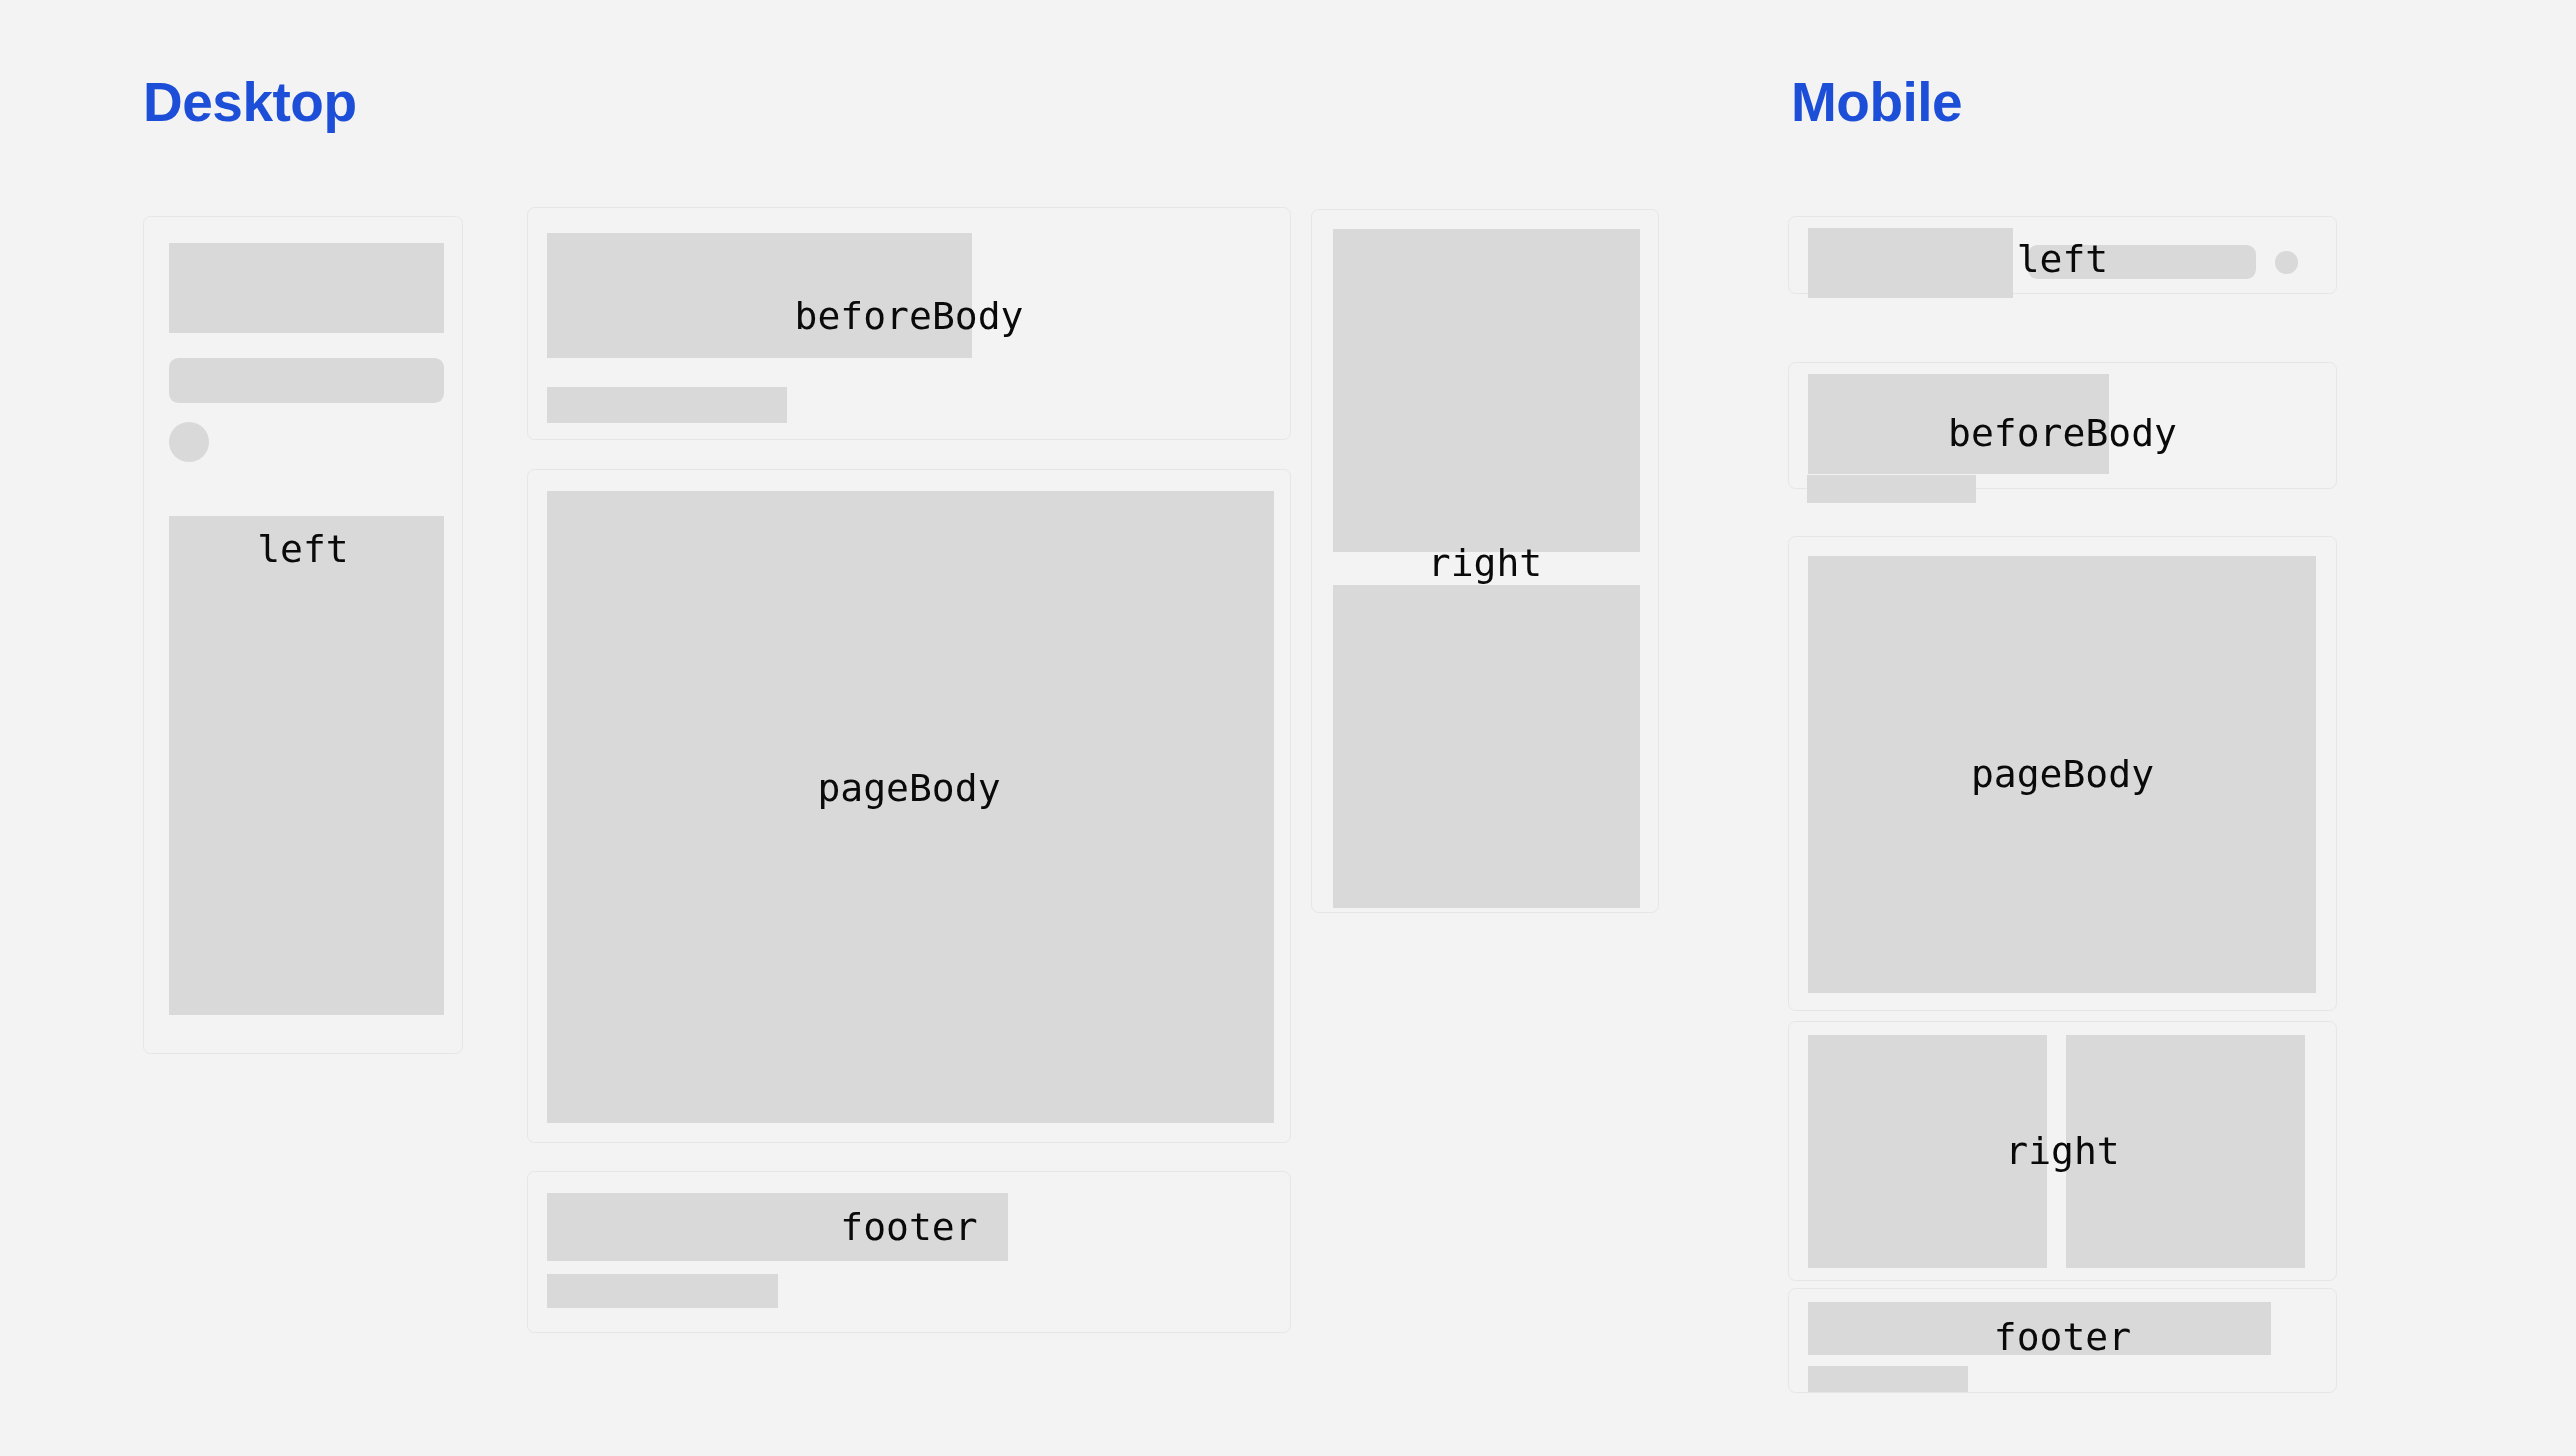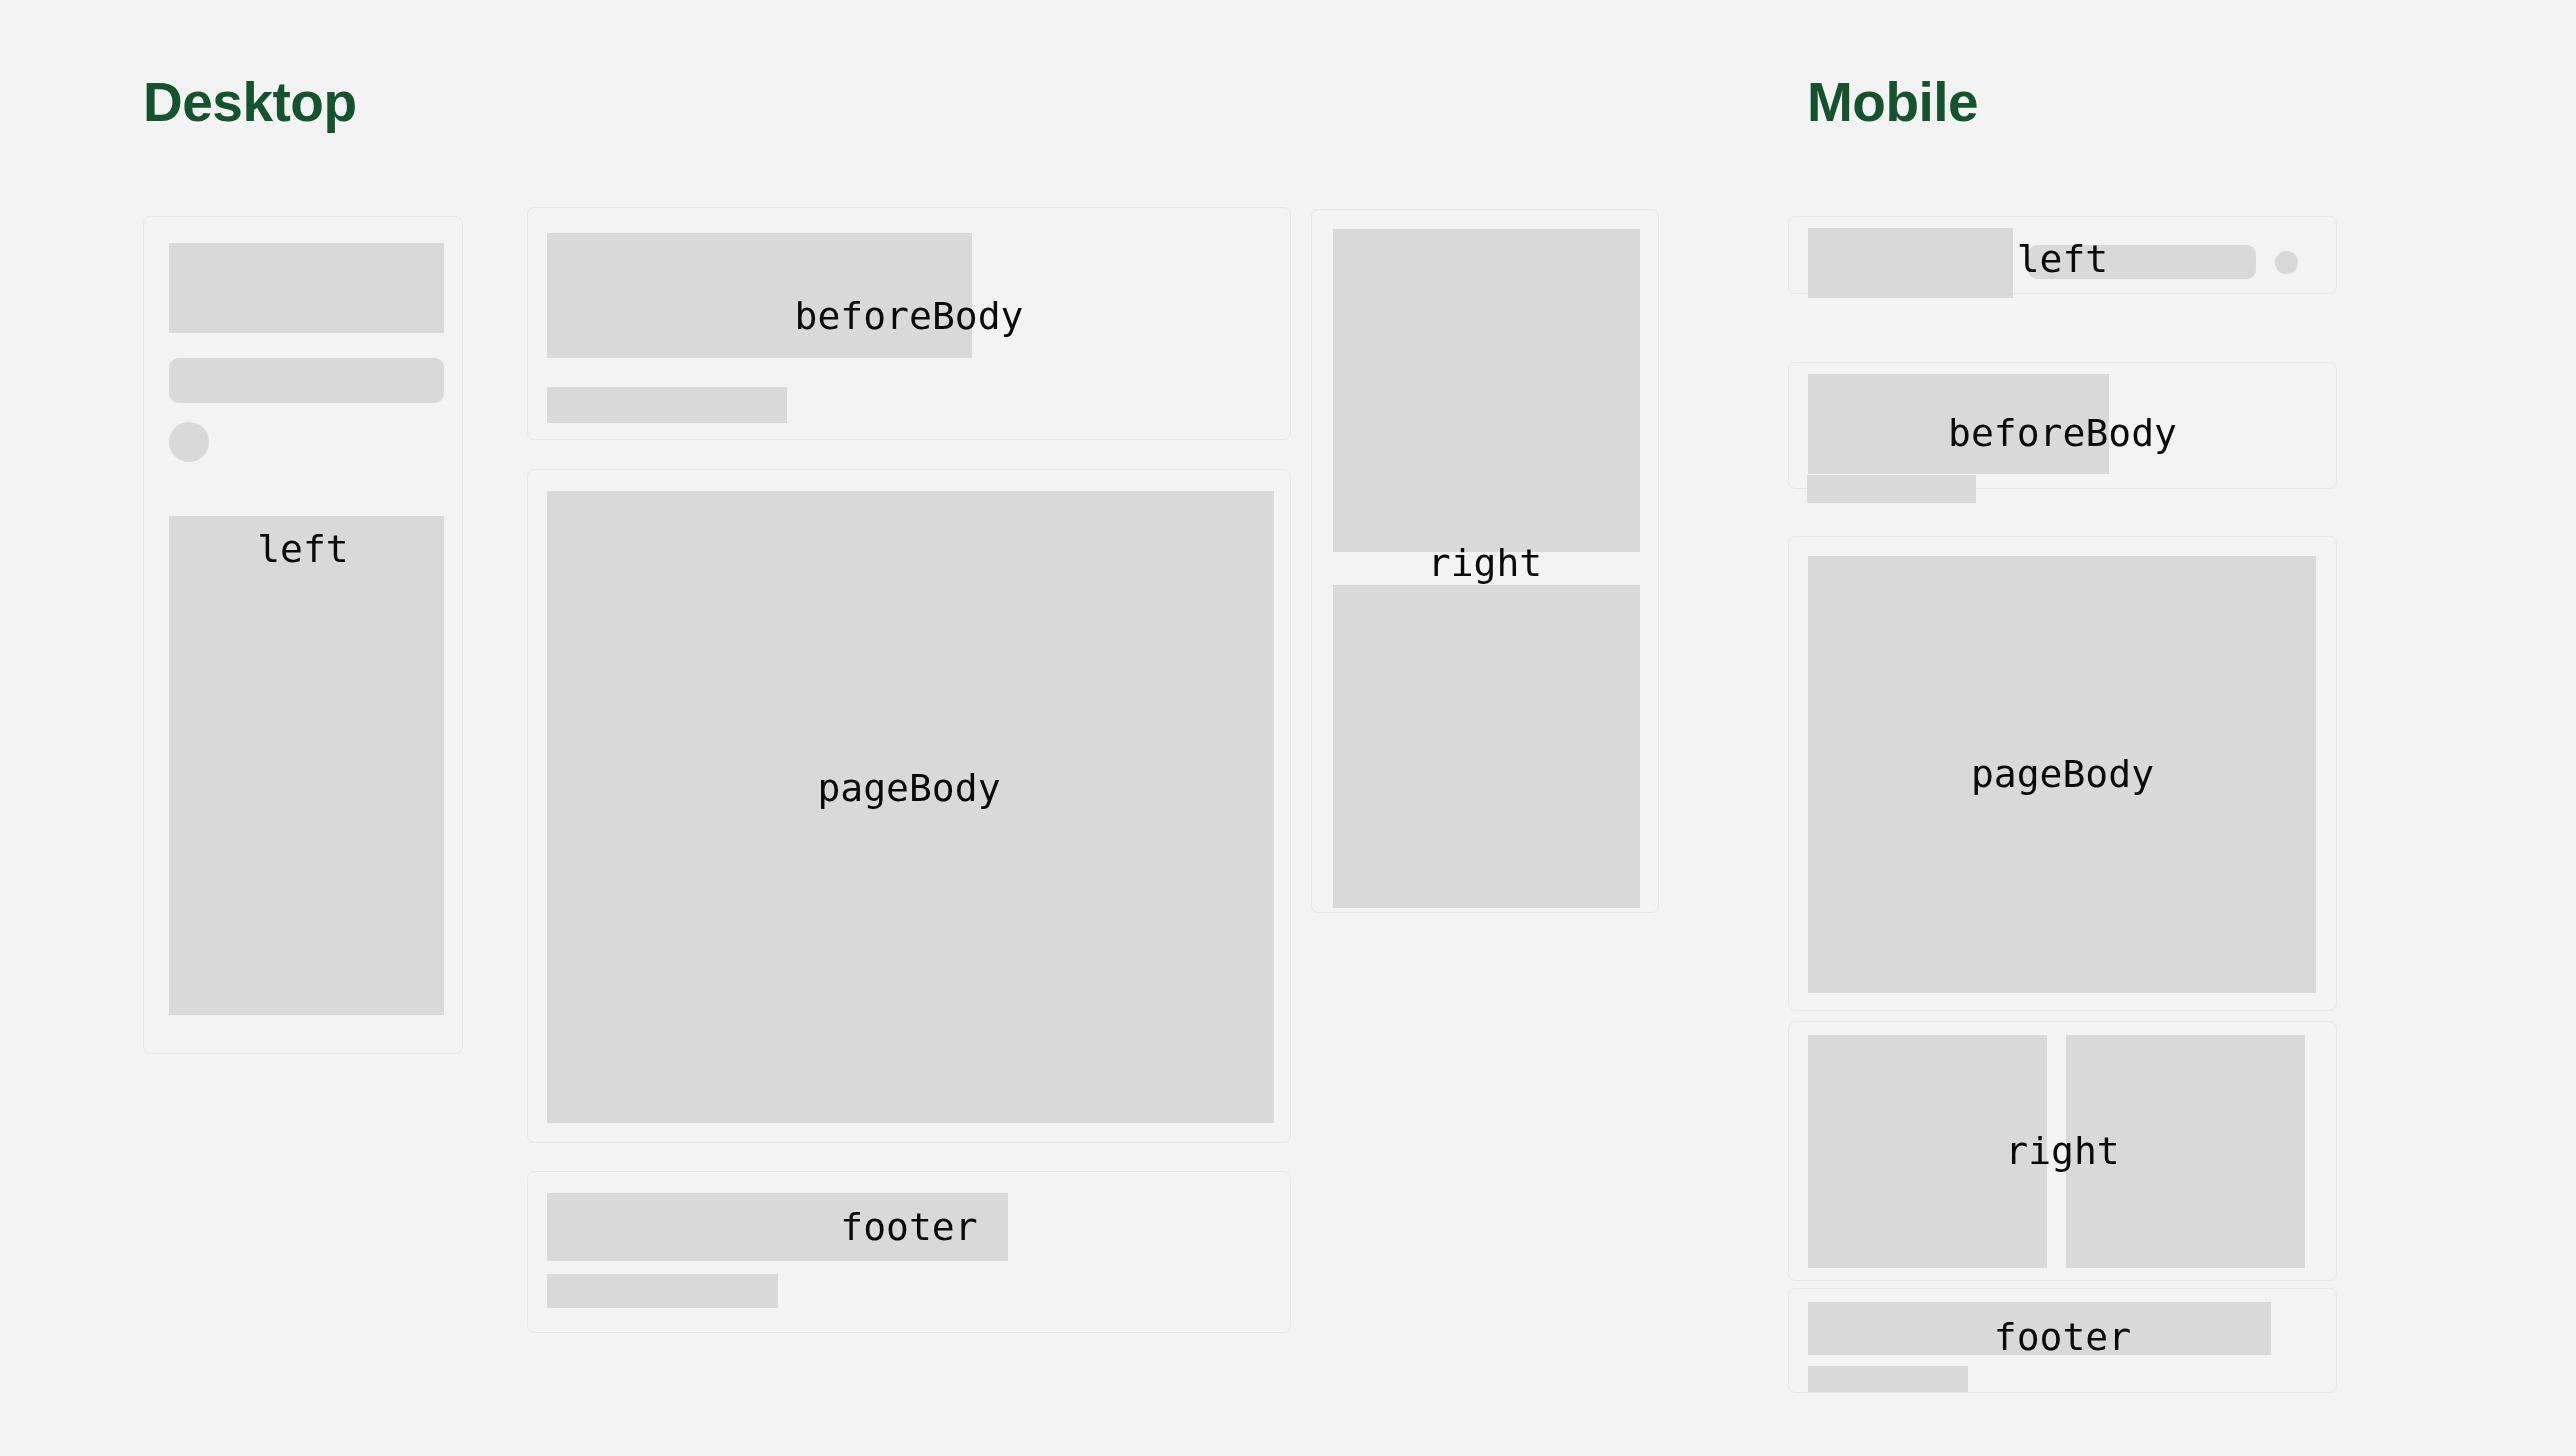--- a/index.html
+++ b/index.html
@@ -18,26 +18,26 @@
     height: 1456px;
   }
 
   
   .section-heading {
     position: absolute;
     font-family: "Liberation Sans", sans-serif;
     font-weight: bold;
     font-size: 55px;
     line-height: 1;
-    color: #14532d;
+    color: #1d4ed8;
     letter-spacing: -0.5px;
     white-space: nowrap;
   }
   #desktop-heading { left: 143px; top: 75px; }
-  #mobile-heading  { left: 1791px; top: 75px; margin-left: 16px; }
+  #mobile-heading  { left: 1791px; top: 75px; }
 
   
   .panel {
     position: absolute;
     background: #f3f3f3;
     border: 1.9px solid #e6e6e6;
     border-radius: 7.5px;
   }
 
   

